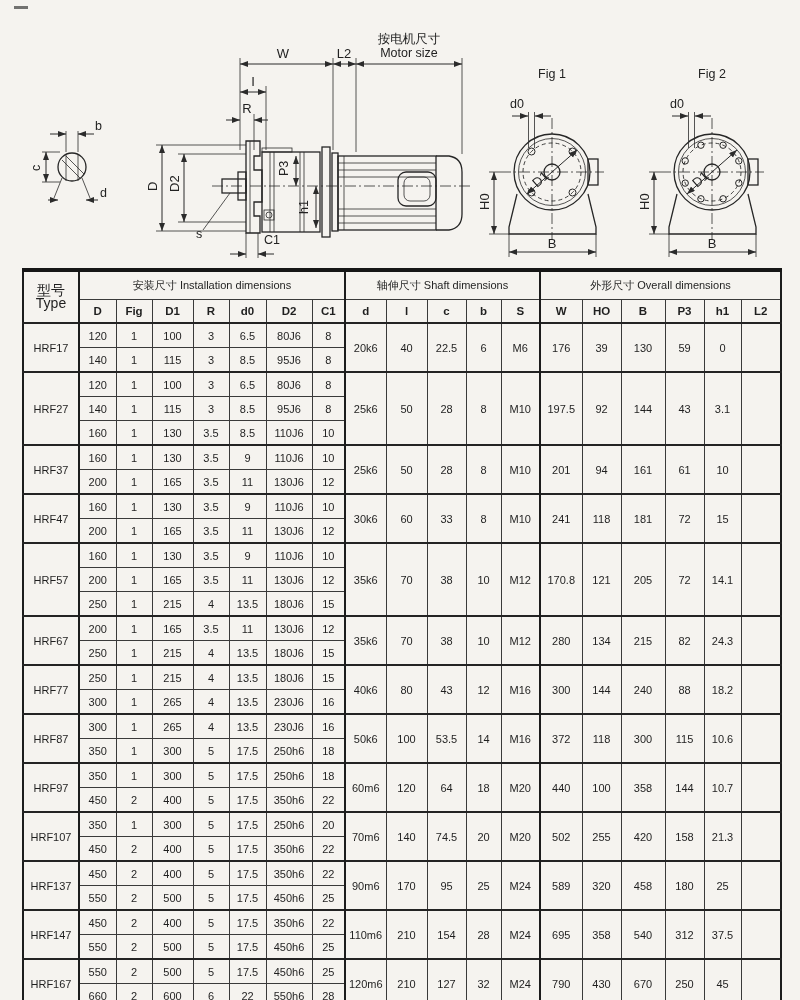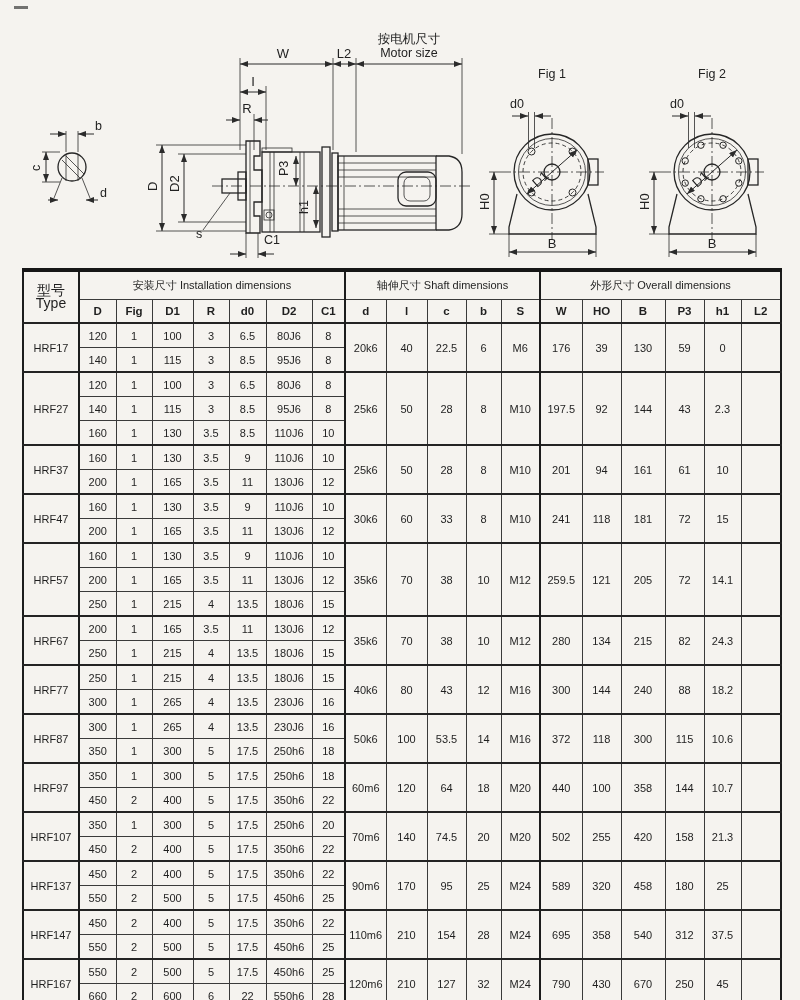--- a/index.html
+++ b/index.html
@@ -332,21 +332,21 @@
           <td class="gsep">8</td>
           <td rowspan="3">25k6</td>
           <td rowspan="3">50</td>
           <td rowspan="3">28</td>
           <td rowspan="3">8</td>
           <td class="gsep" rowspan="3">M10</td>
           <td rowspan="3">197.5</td>
           <td rowspan="3">92</td>
           <td rowspan="3">144</td>
           <td rowspan="3">43</td>
-          <td rowspan="3">2.3</td>
+          <td rowspan="3">3.1</td>
           <td rowspan="3"></td>
         </tr>
         <tr>
           <td>140</td>
           <td>1</td>
           <td>115</td>
           <td>3</td>
           <td>8.5</td>
           <td>95J6</td>
           <td class="gsep">8</td>
@@ -427,21 +427,21 @@
           <td>130</td>
           <td>3.5</td>
           <td>9</td>
           <td>110J6</td>
           <td class="gsep">10</td>
           <td rowspan="3">35k6</td>
           <td rowspan="3">70</td>
           <td rowspan="3">38</td>
           <td rowspan="3">10</td>
           <td class="gsep" rowspan="3">M12</td>
-          <td rowspan="3">259.5</td>
+          <td rowspan="3">170.8</td>
           <td rowspan="3">121</td>
           <td rowspan="3">205</td>
           <td rowspan="3">72</td>
           <td rowspan="3">14.1</td>
           <td rowspan="3"></td>
         </tr>
         <tr>
           <td>200</td>
           <td>1</td>
           <td>165</td>

